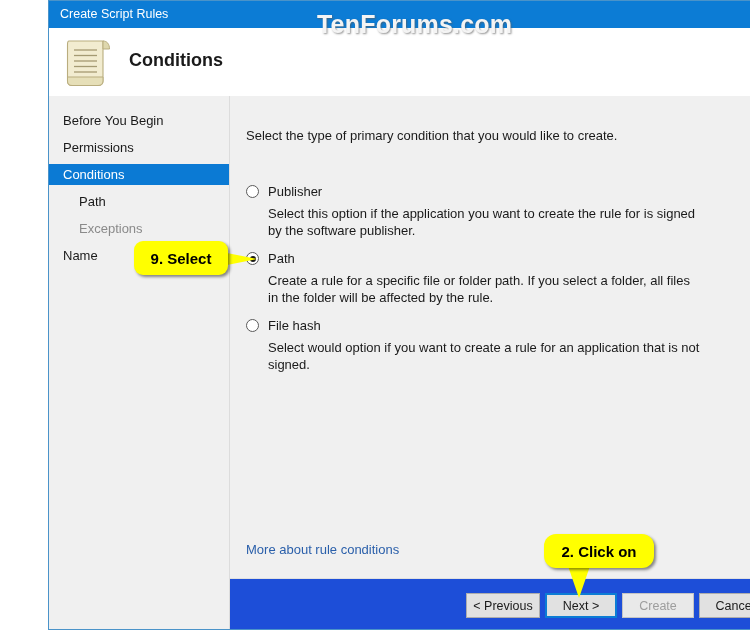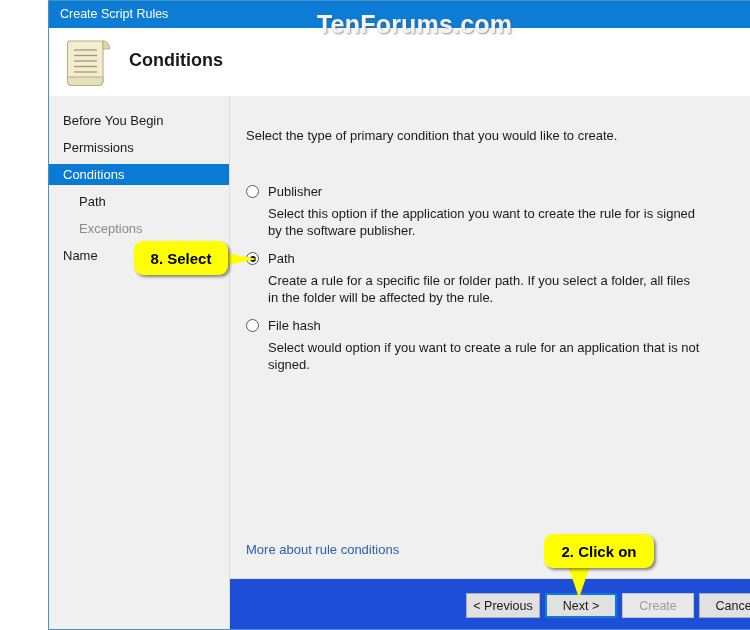--- a/index.html
+++ b/index.html
@@ -346,25 +346,25 @@
     <button class="btn disabled" style="left:392px; width:72px;">Create</button>
     <button class="btn" style="left:469px; width:72px;">Cancel</button>
   </div>
 
   <div class="callout-tail" style="left:168px; top:248px;">
     <svg width="44" height="22" viewBox="0 0 44 22">
       <path d="M0 2 L40 10 L0 18 Z" fill="#ffff00"></path>
     </svg>
   </div>
   <div class="callout" style="left:85px; top:240px; width:94px; height:34px;">
-    <span>8. Select</span>
+    <span>9. Select</span>
   </div>
 
   <div class="callout-tail" style="left:517px; top:565px;">
     <svg width="26" height="34" viewBox="0 0 26 34">
       <path d="M2 0 L24 0 L13 32 Z" fill="#ffff00"></path>
     </svg>
   </div>
-  <div class="callout" style="left:495px; top:533px; width:110px; height:34px;">
+  <div class="callout" style="left:495px; top:533px; width:110px; height:34px;border-radius:12px;">
     <span>2. Click on</span>
   </div>
 
 </div>
 
 </body></html>

